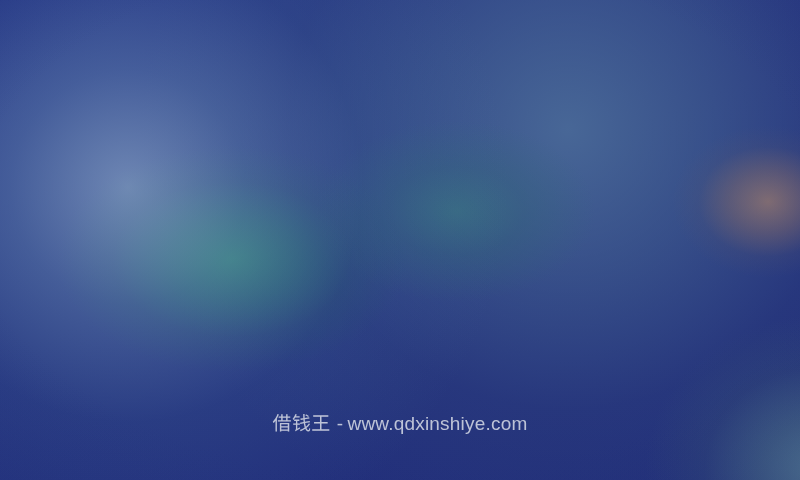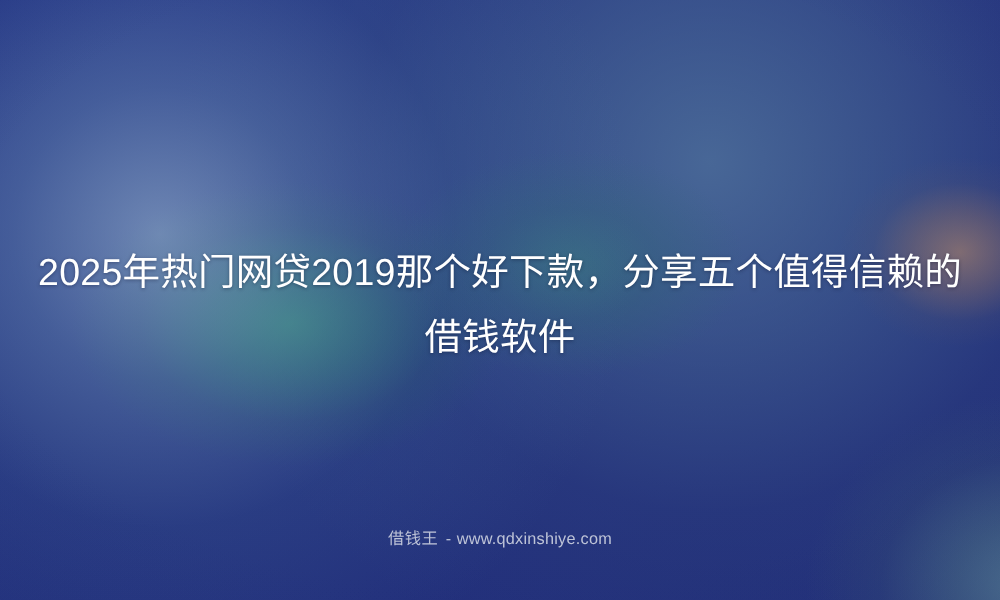--- a/index.html
+++ b/index.html
@@ -119,43 +119,41 @@
   }
 
   
   .watermark {
     position: absolute;
     left: 0;
     right: 0;
     top: 408px;
     text-align: center;
     color: #c9cede;
-    font-size: 13px;
+    font-size: 19px;
     font-weight: 400;
     letter-spacing: 0.4px;
     opacity: 0.93;
-    margin-top: 12px;
   }
   .watermark .wm-brand { margin-right: 2px; }
   .watermark .wm-sep   { margin: 0 4px; }
   .watermark .wm-url   { letter-spacing: 0.2px; }
 </style>
 </head>
 <body>
 
 <div class="stage">
 
   <div class="bg-layer bg-base"></div>
   <div class="bg-layer glow-steel"></div>
   <div class="bg-layer glow-teal"></div>
   <div class="bg-layer glow-teal2"></div>
   <div class="bg-layer glow-cyan"></div>
   <div class="bg-layer glow-warm"></div>
   <div class="bg-layer glow-corner"></div>
   <div class="bg-layer vignette"></div>
 
-  <h1 class="headline">2025年热门网贷2019那个好下款，分享五个值得信赖的借钱软件</h1>
 
   <div class="watermark">
     <span class="wm-brand">借钱王</span><span class="wm-sep">-</span><span class="wm-url">www.qdxinshiye.com</span>
   </div>
 
 </div>
 
 </body></html>

